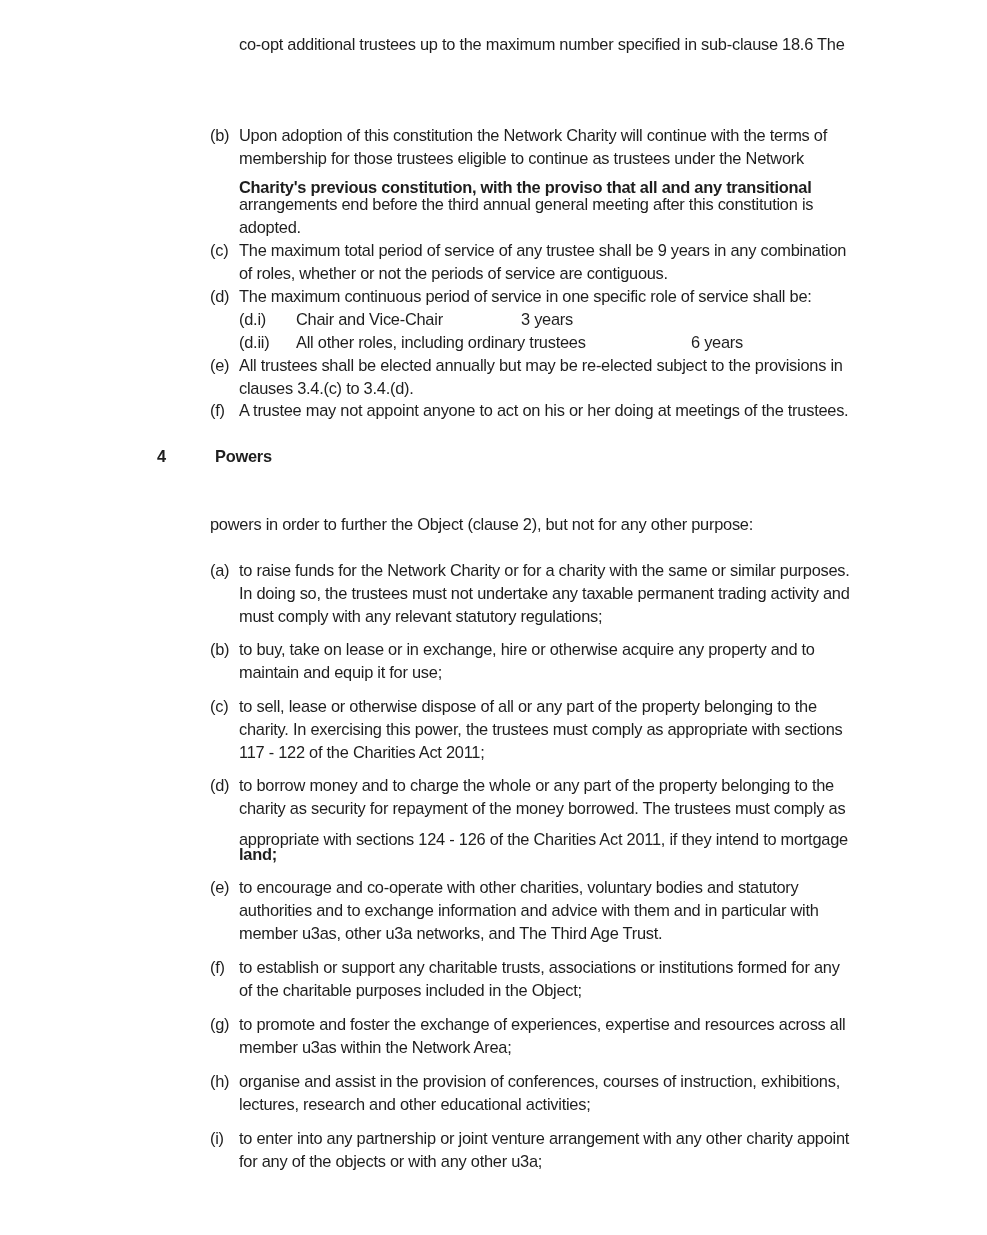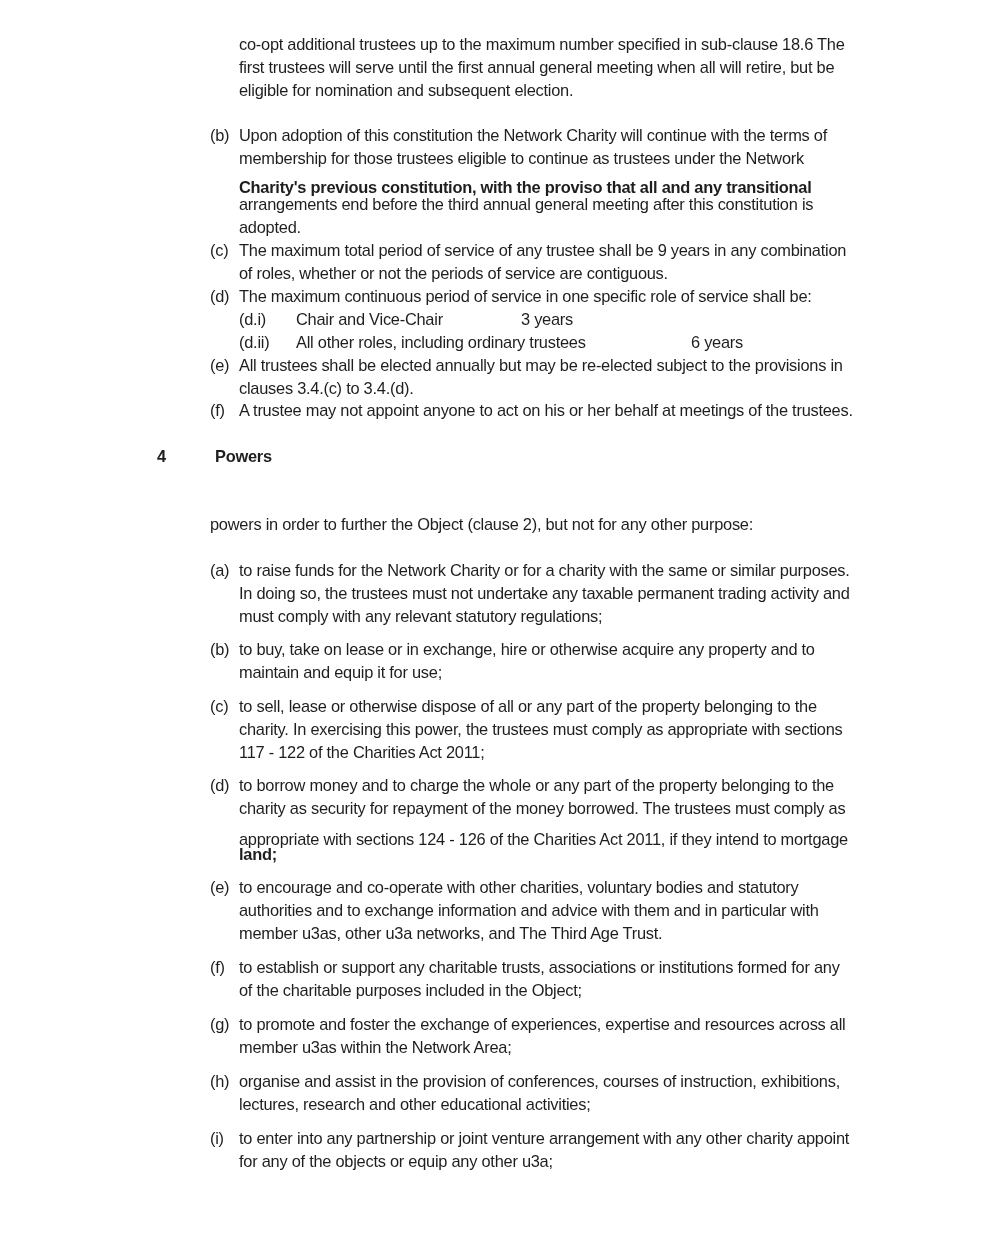--- a/index.html
+++ b/index.html
@@ -16,22 +16,20 @@
   .heading-num { position: absolute; left: 117px; font-weight: bold; line-height: 23px; }
   .heading { position: absolute; left: 175px; font-weight: bold; line-height: 23px; }
   .sub { position: absolute; line-height: 23px; white-space: nowrap; }
 </style>
 </head>
 <body>
 
 <div class="page">
 
   <div class="line" style="left:199px; top:33px;">co-opt additional trustees up to the maximum number specified in sub-clause 18.6 The</div>
-  <div class="line" style="left:199px; top:56px;">first trustees will serve until the first annual general meeting when all will retire, but be</div>
-  <div class="line" style="left:199px; top:79px;">eligible for nomination and subsequent election.</div>
 
   <div class="item" style="top:124px;">
     <span class="lbl">(b)</span>
     <div class="txt" style="top:0;">Upon adoption of this constitution the Network Charity will continue with the terms of</div>
     <div class="txt" style="top:23px;">membership for those trustees eligible to continue as trustees under the Network</div>
     <div class="txt" style="top:52px;font-weight:bold;">Charity's previous constitution, with the proviso that all and any transitional</div>
     <div class="txt" style="top:69px;">arrangements end before the third annual general meeting after this constitution is</div>
     <div class="txt" style="top:92px;">adopted.</div>
   </div>
 
@@ -58,21 +56,21 @@
   </div>
 
   <div class="item" style="top:354px;">
     <span class="lbl">(e)</span>
     <div class="txt" style="top:0;">All trustees shall be elected annually but may be re-elected subject to the provisions in</div>
     <div class="txt" style="top:23px;">clauses 3.4.(c) to 3.4.(d).</div>
   </div>
 
   <div class="item" style="top:399px;">
     <span class="lbl">(f)</span>
-    <div class="txt" style="top:0;">A trustee may not appoint anyone to act on his or her behalf at meetings of the trustees.</div>
+    <div class="txt" style="top:0;">A trustee may not appoint anyone to act on his or her doing at meetings of the trustees.</div>
   </div>
 
   <span class="heading-num" style="top:445px;">4</span>
   <span class="heading" style="top:445px;">Powers</span>
 
   <div class="line" style="left:170px; top:513px;">powers in order to further the Object (clause 2), but not for any other purpose:</div>
 
   <div class="item" style="top:559px;">
     <span class="lbl">(a)</span>
     <div class="txt" style="top:0;">to raise funds for the Network Charity or for a charity with the same or similar purposes.</div>
@@ -122,16 +120,16 @@
 
   <div class="item" style="top:1070px;">
     <span class="lbl">(h)</span>
     <div class="txt" style="top:0;">organise and assist in the provision of conferences, courses of instruction, exhibitions,</div>
     <div class="txt" style="top:23px;">lectures, research and other educational activities;</div>
   </div>
 
   <div class="item" style="top:1127px;">
     <span class="lbl">(i)</span>
     <div class="txt" style="top:0;">to enter into any partnership or joint venture arrangement with any other charity appoint</div>
-    <div class="txt" style="top:23px;">for any of the objects or equip any other u3a;</div>
+    <div class="txt" style="top:23px;">for any of the objects or with any other u3a;</div>
   </div>
 
 </div>
 
 </body></html>

